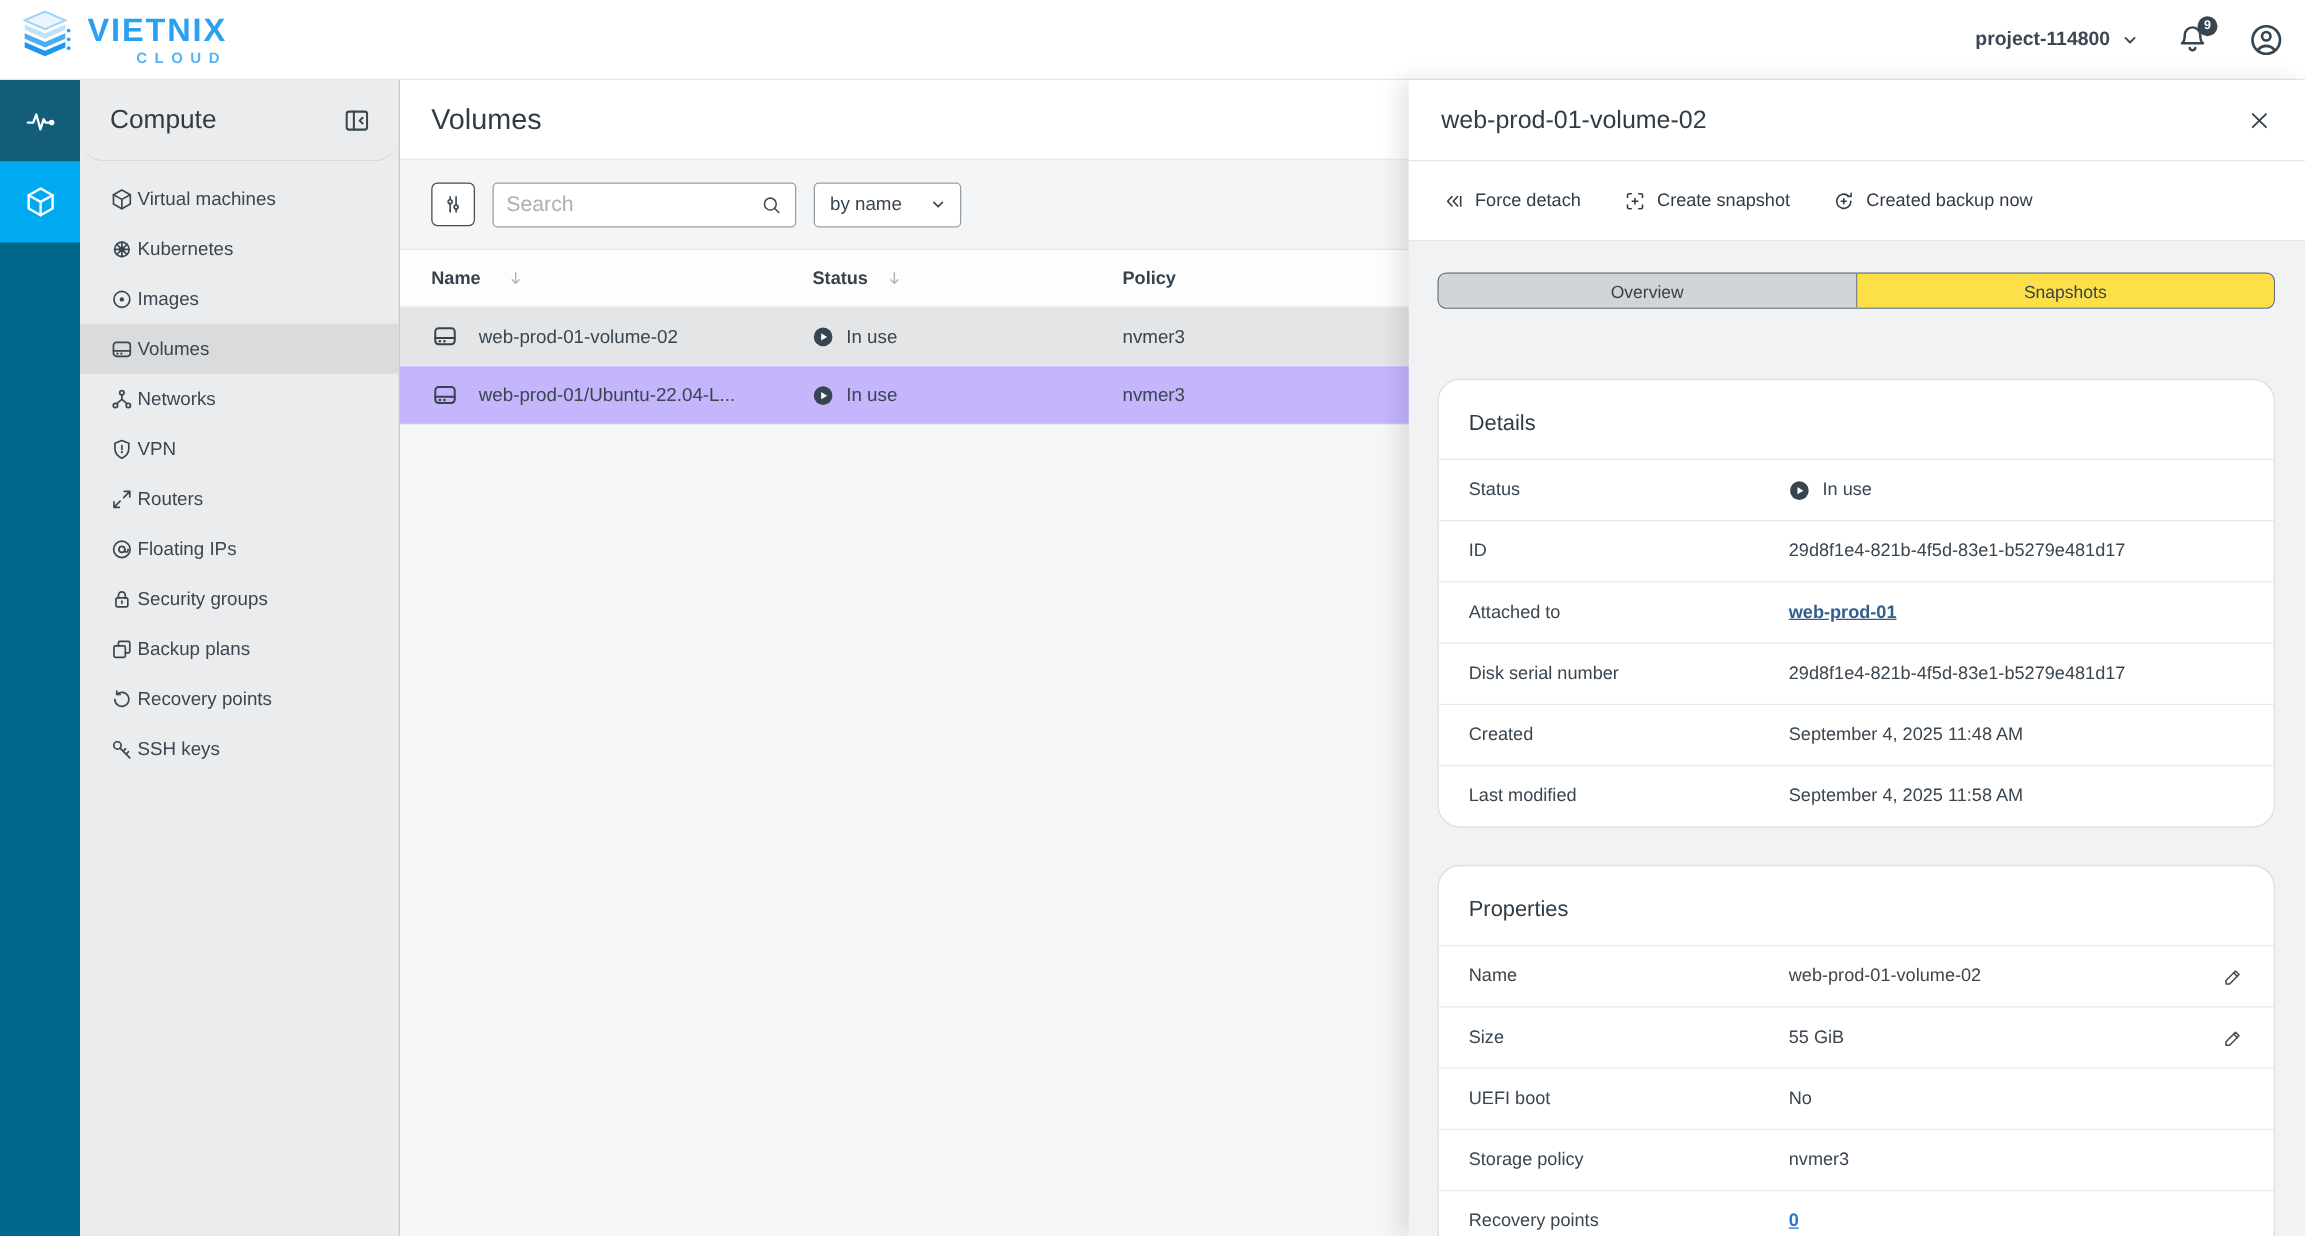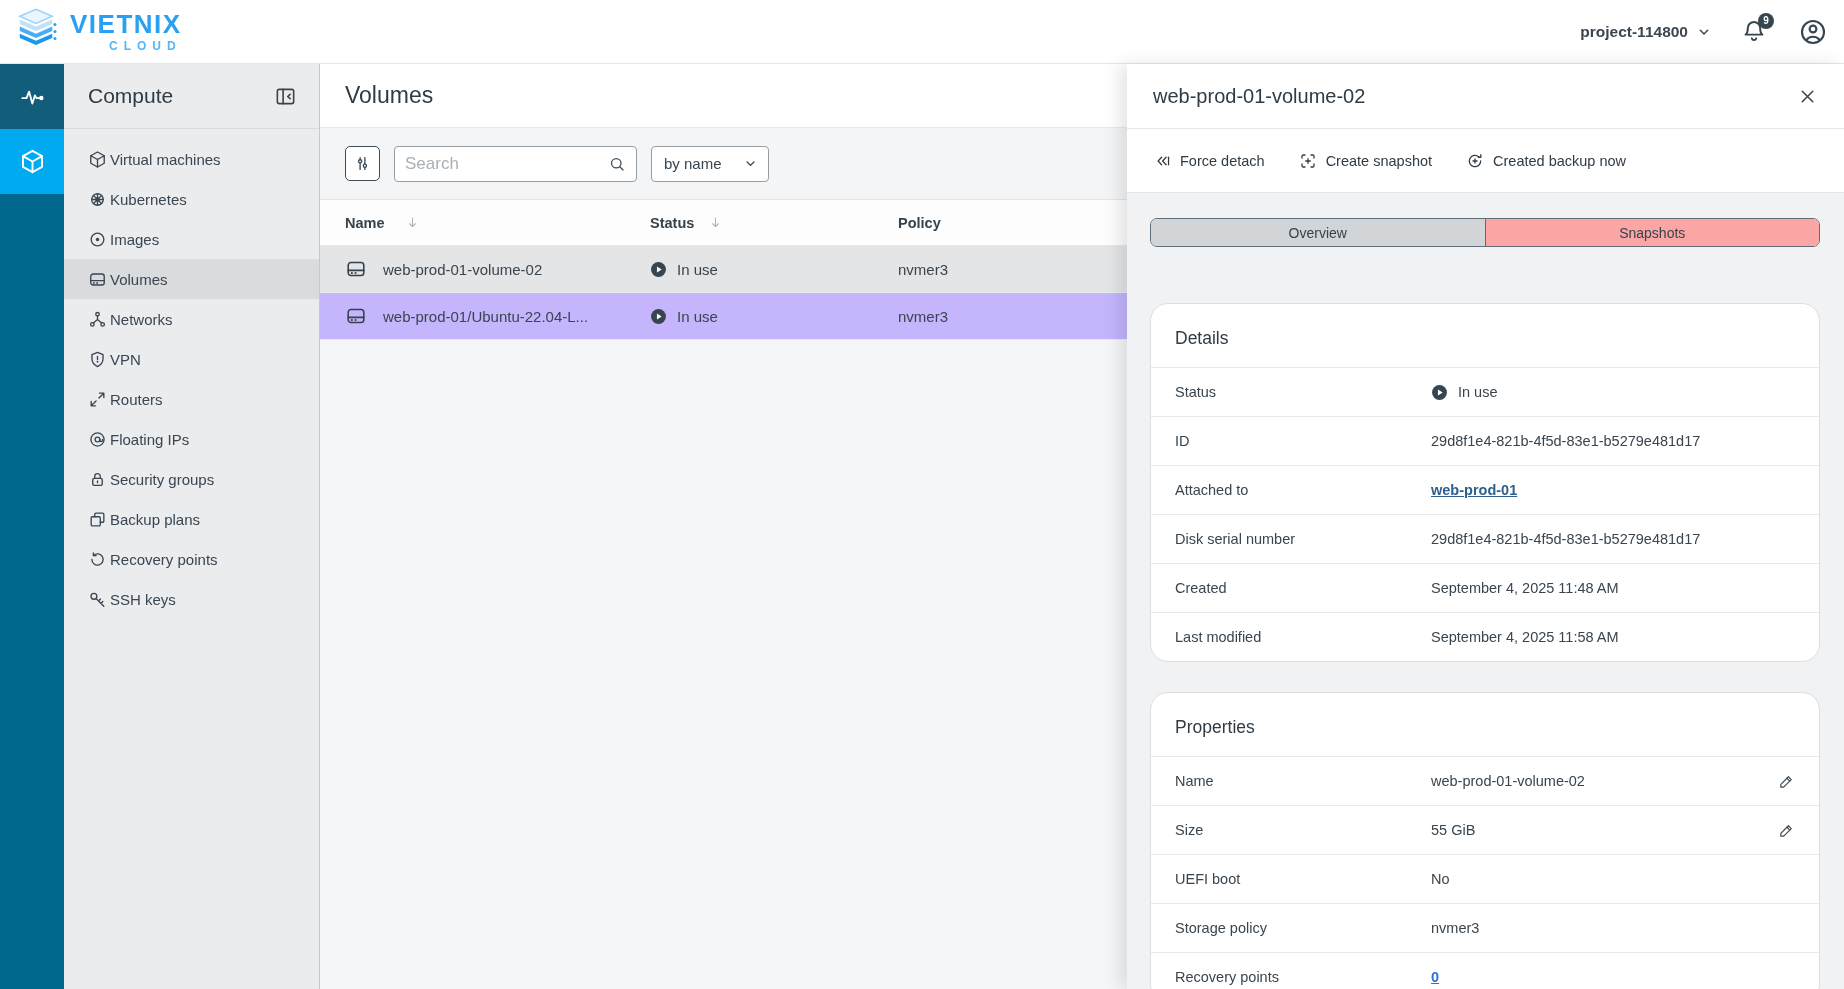--- a/index.html
+++ b/index.html
@@ -22,21 +22,21 @@
   .body { flex:1; display:flex; position:relative; min-height:0; }
 
   
   .rail { width:64px; background:#00688c; flex:0 0 64px; display:flex; flex-direction:column; }
   .rail-tile { height:65px; display:flex; align-items:center; justify-content:center; color:#fff; }
   .rail-tile.monitor { background:#115d7a; }
   .rail-tile.active { background:#00aaf0; }
 
   
   .sidebar { width:256px; flex:0 0 256px; background:#eaecee; border-right:1px solid #c7c9cb; display:flex; flex-direction:column; }
-  .sidebar-head { height:65px; display:flex; align-items:center; justify-content:space-between; padding:0 22px 0 24px; border-bottom:1px solid #d8dadb; }
+  .sidebar-head { height:65px; display:flex; align-items:center; justify-content:space-between; padding:0 22px 0 24px; border-bottom:1px solid #d8dadb;border-radius:19px; }
   .sidebar-title { font-size:21px; color:#2f3b45; }
   .menu { padding-top:10px; }
   .menu-item { height:40px; display:flex; align-items:center; gap:3px; padding:0 24px; font-size:15px; color:#3a4651; cursor:pointer; }
   .menu-item.selected { background:#d9dbdc; }
   .menu-item .ic { flex:0 0 auto; }
 
   
   .main { flex:1; background:#f5f6f7; display:flex; flex-direction:column; min-width:0; }
   .main-titlebar { height:64px; background:#fff; display:flex; align-items:center; padding-left:25px; border-bottom:1px solid #e8eaeb; flex:0 0 64px; }
   .main-title { font-size:23px; color:#2f3b45; }
@@ -58,21 +58,21 @@
 
   
   .panel { position:absolute; top:0; right:0; bottom:0; width:717px; background:#f1f2f3; box-shadow:-8px 0 16px rgba(0,0,0,0.10); display:flex; flex-direction:column; }
   .panel-head { height:64px; background:#fff; display:flex; align-items:center; justify-content:space-between; padding:0 26px; flex:0 0 64px; }
   .panel-title { font-size:20px; color:#2f3b45; }
   .close-btn { cursor:pointer; display:flex; }
   .panel-actions { height:65px; background:#fff; border-top:1px solid #e4e6e7; border-bottom:1px solid #e4e6e7; display:flex; align-items:center; gap:34px; padding:0 26px; flex:0 0 65px; }
   .paction { display:flex; align-items:center; gap:9px; font-size:14.5px; color:#2f3b45; cursor:pointer; }
   .panel-scroll { flex:1; padding:25px 24px 0 23px; overflow:hidden; }
   .tabs { height:29px; display:flex; border:1px solid #5f6d78; border-radius:7px; overflow:hidden; margin-bottom:56px; font-size:14px; }
-  .tab { flex:1; display:flex; align-items:center; justify-content:center; background:#fca5a5; cursor:pointer; color:#36424c; }
+  .tab { flex:1; display:flex; align-items:center; justify-content:center; background:#fde047; cursor:pointer; color:#36424c; }
   .tab.active { background:#d2d5d7; border-right:1px solid #5f6d78; }
   .card { background:#fff; border:1px solid #dcdee0; border-radius:18px; margin-bottom:30px; }
   .card-title { padding:24px 24px 18px; font-size:17.5px; color:#2f3b45; }
   .crow { height:49px; border-top:1px solid #e7e9ea; display:flex; align-items:center; padding:0 24px; font-size:14.5px; }
   .crow .lbl { width:256px; flex:0 0 256px; color:#39454f; }
   .crow .val { flex:1; display:flex; align-items:center; gap:10px; }
   .link-navy { color:#2d5f8e; font-weight:bold; text-decoration:underline; cursor:pointer; }
   .link-blue { color:#2b72d9; font-weight:bold; text-decoration:underline; cursor:pointer; }
   .edit-ic { margin-left:auto; cursor:pointer; display:flex; color:#3f4b55; }
 

